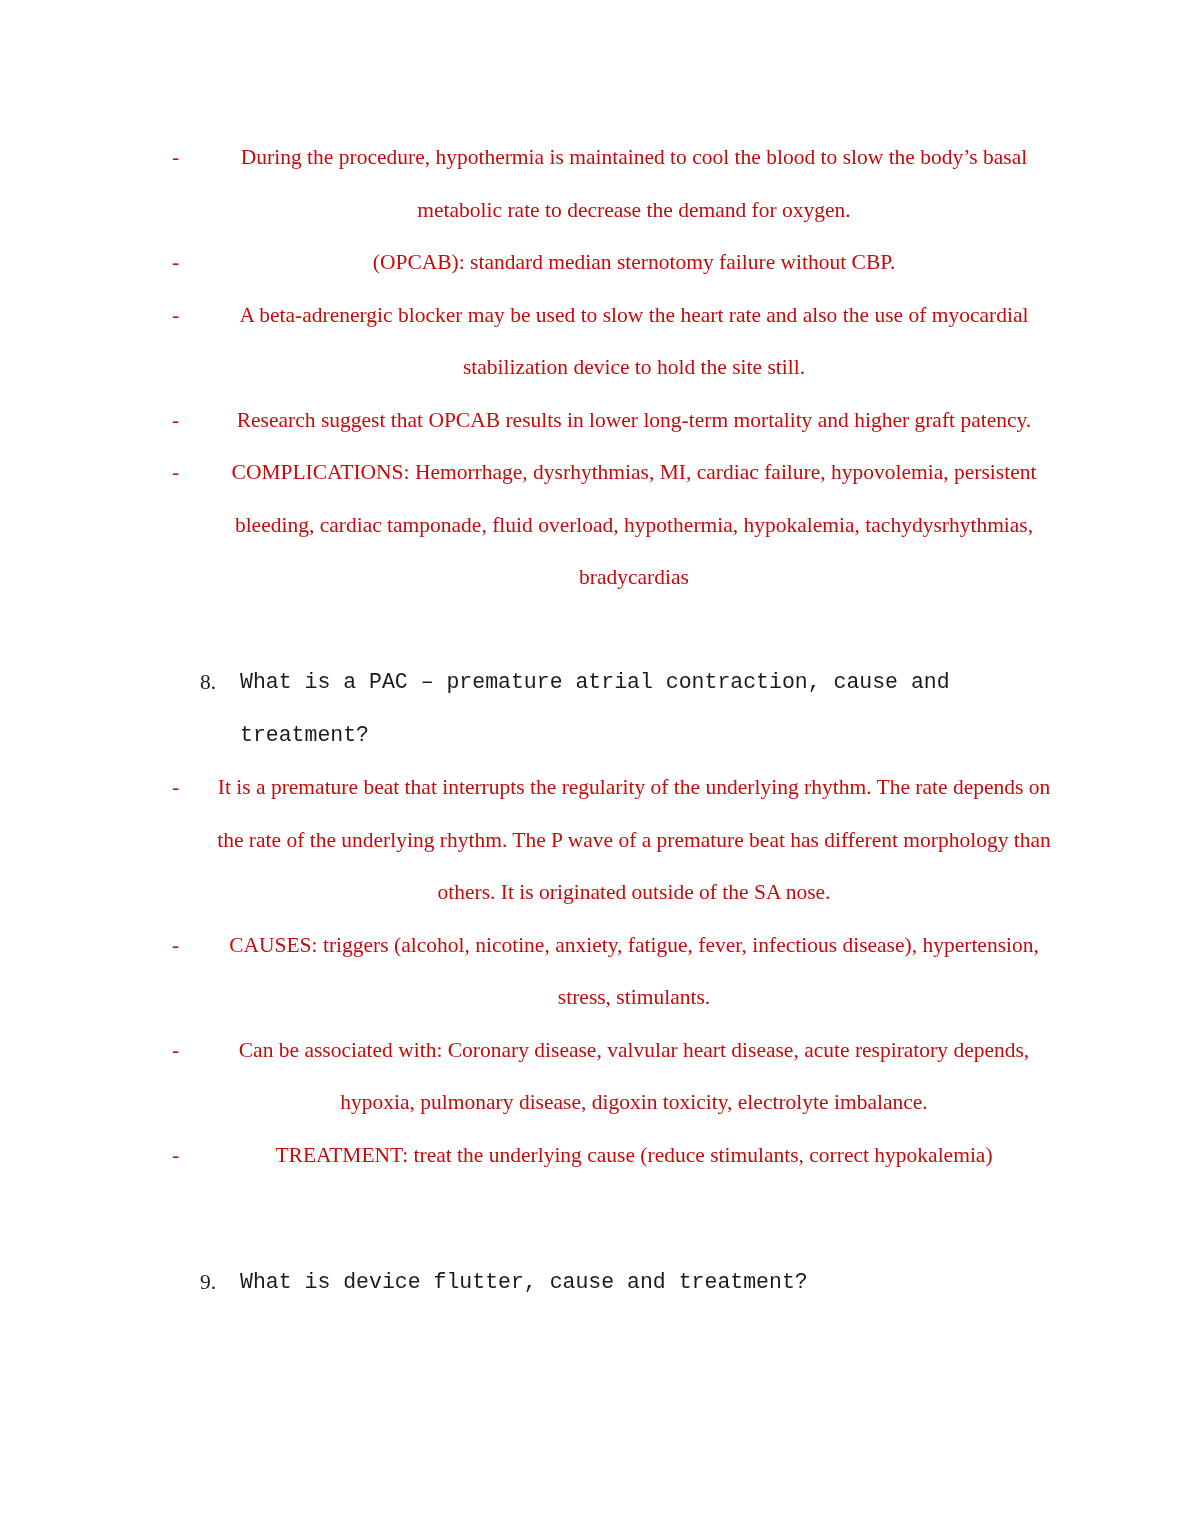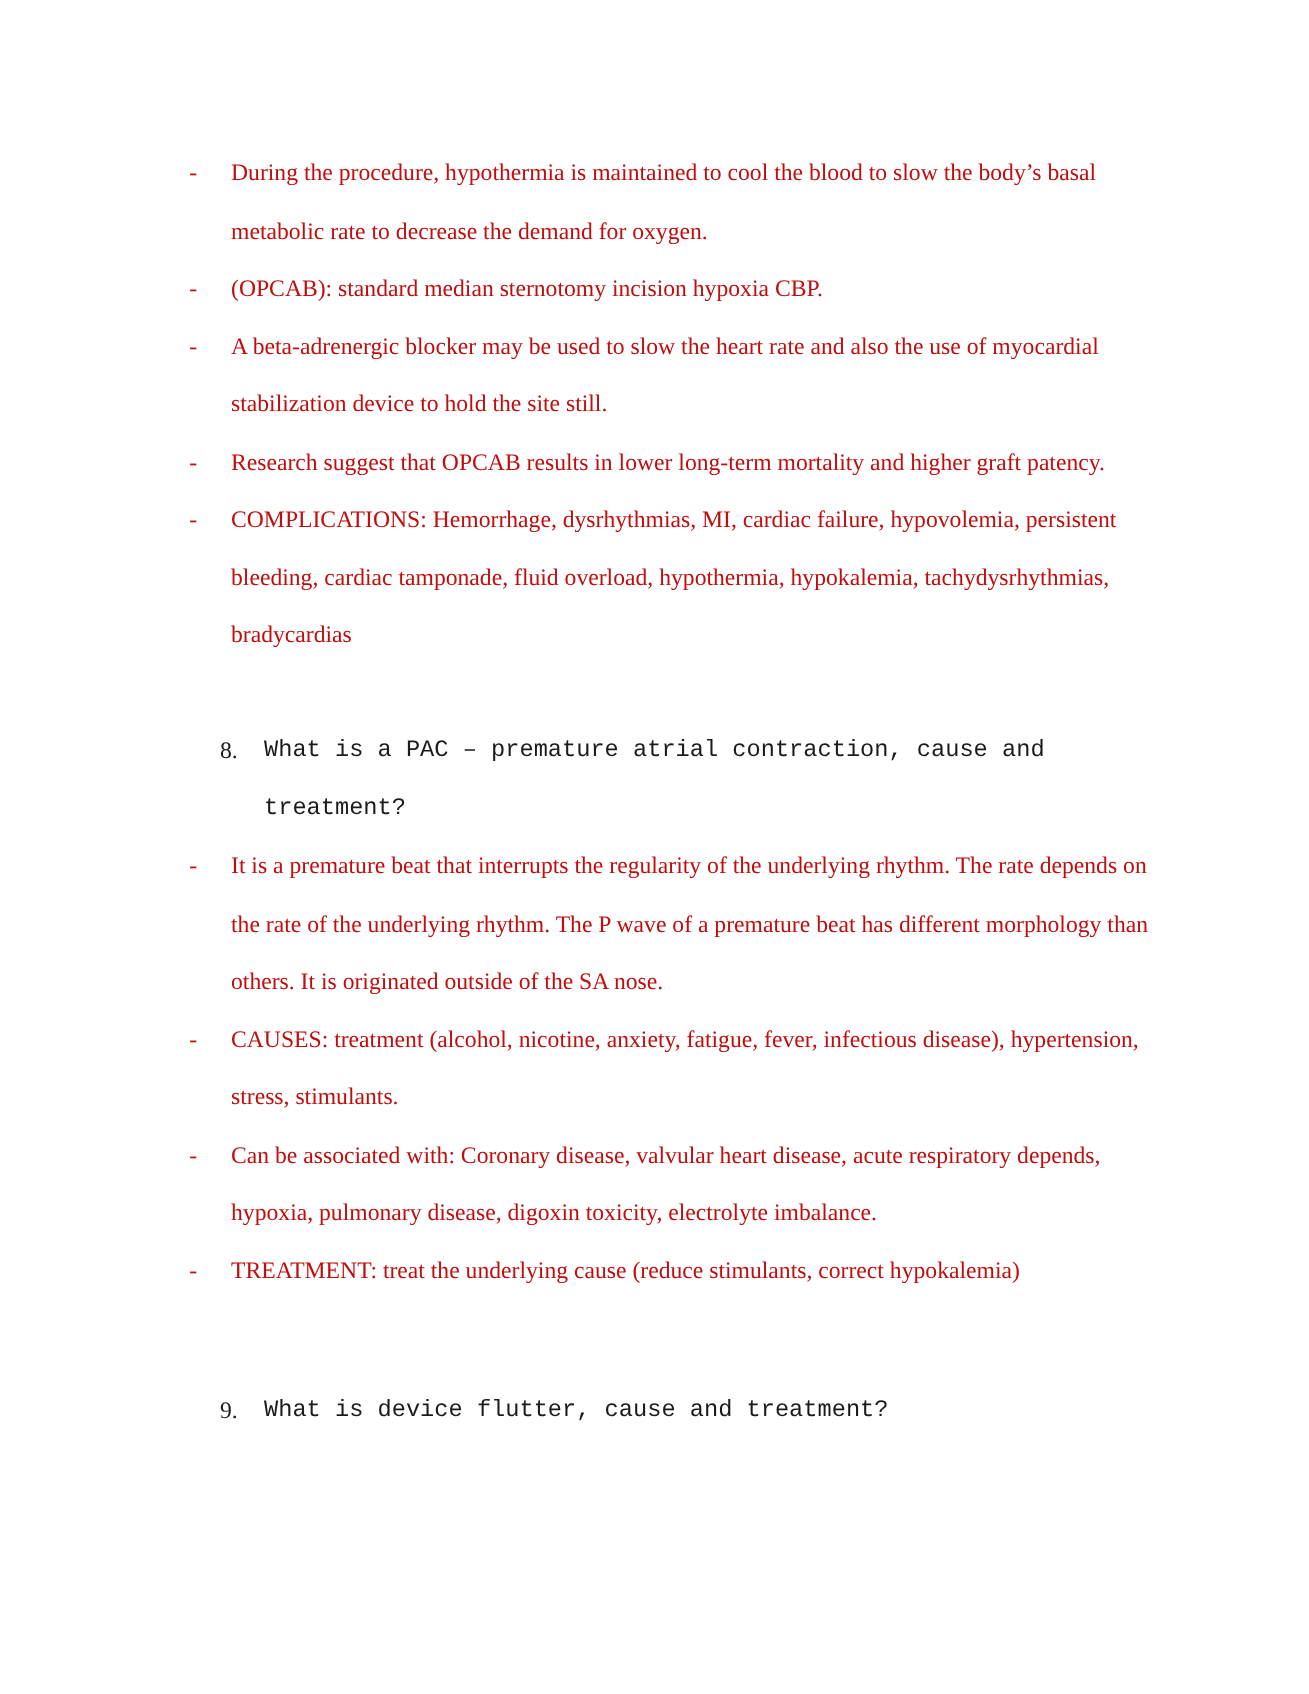--- a/index.html
+++ b/index.html
@@ -27,21 +27,21 @@
   }
   .bullet-list { color: var(--text-red, #c00d0d); }
   .bullet-item { display: flex; align-items: flex-start; }
   .bullet-dash {
     flex: 0 0 38px;
     width: 38px;
   }
   .bullet-text {
     flex: 1 1 auto;
     max-width: 848px;
-    text-align: left;
+    text-align: center;
   }
   .question {
     display: flex;
     align-items: flex-start;
     color: var(--text-black, #1b1b1b);
     margin-left: 28px;
   }
   .question.q8 { margin-top: 52.5px; }
   .question.q9 { margin-top: 75px; }
   .q-number { flex: 0 0 40px; width: 40px; }
@@ -55,21 +55,21 @@
 
     <div class="bullet-list">
 
         <div class="bullet-item">
           <span class="bullet-dash">-</span>
           <div class="bullet-text">During the procedure, hypothermia is maintained to cool the blood to slow the body’s basal metabolic rate to decrease the demand for oxygen.</div>
         </div>
 
         <div class="bullet-item">
           <span class="bullet-dash">-</span>
-          <div class="bullet-text">(OPCAB): standard median sternotomy incision hypoxia CBP.</div>
+          <div class="bullet-text">(OPCAB): standard median sternotomy failure without CBP.</div>
         </div>
 
         <div class="bullet-item">
           <span class="bullet-dash">-</span>
           <div class="bullet-text">A beta-adrenergic blocker may be used to slow the heart rate and also the use of myocardial stabilization device to hold the site still.</div>
         </div>
 
         <div class="bullet-item">
           <span class="bullet-dash">-</span>
           <div class="bullet-text">Research suggest that OPCAB results in lower long-term mortality and higher graft patency.</div>
@@ -88,21 +88,21 @@
 
     <div class="bullet-list">
 
         <div class="bullet-item">
           <span class="bullet-dash">-</span>
           <div class="bullet-text">It is a premature beat that interrupts the regularity of the underlying rhythm. The rate depends on the rate of the underlying rhythm. The P wave of a premature beat has different morphology than others. It is originated outside of the SA nose.</div>
         </div>
 
         <div class="bullet-item">
           <span class="bullet-dash">-</span>
-          <div class="bullet-text">CAUSES: treatment (alcohol, nicotine, anxiety, fatigue, fever, infectious disease), hypertension, stress, stimulants.</div>
+          <div class="bullet-text">CAUSES: triggers (alcohol, nicotine, anxiety, fatigue, fever, infectious disease), hypertension, stress, stimulants.</div>
         </div>
 
         <div class="bullet-item">
           <span class="bullet-dash">-</span>
           <div class="bullet-text">Can be associated with: Coronary disease, valvular heart disease, acute respiratory depends, hypoxia, pulmonary disease, digoxin toxicity, electrolyte imbalance.</div>
         </div>
 
         <div class="bullet-item">
           <span class="bullet-dash">-</span>
           <div class="bullet-text">TREATMENT: treat the underlying cause (reduce stimulants, correct hypokalemia)</div>

